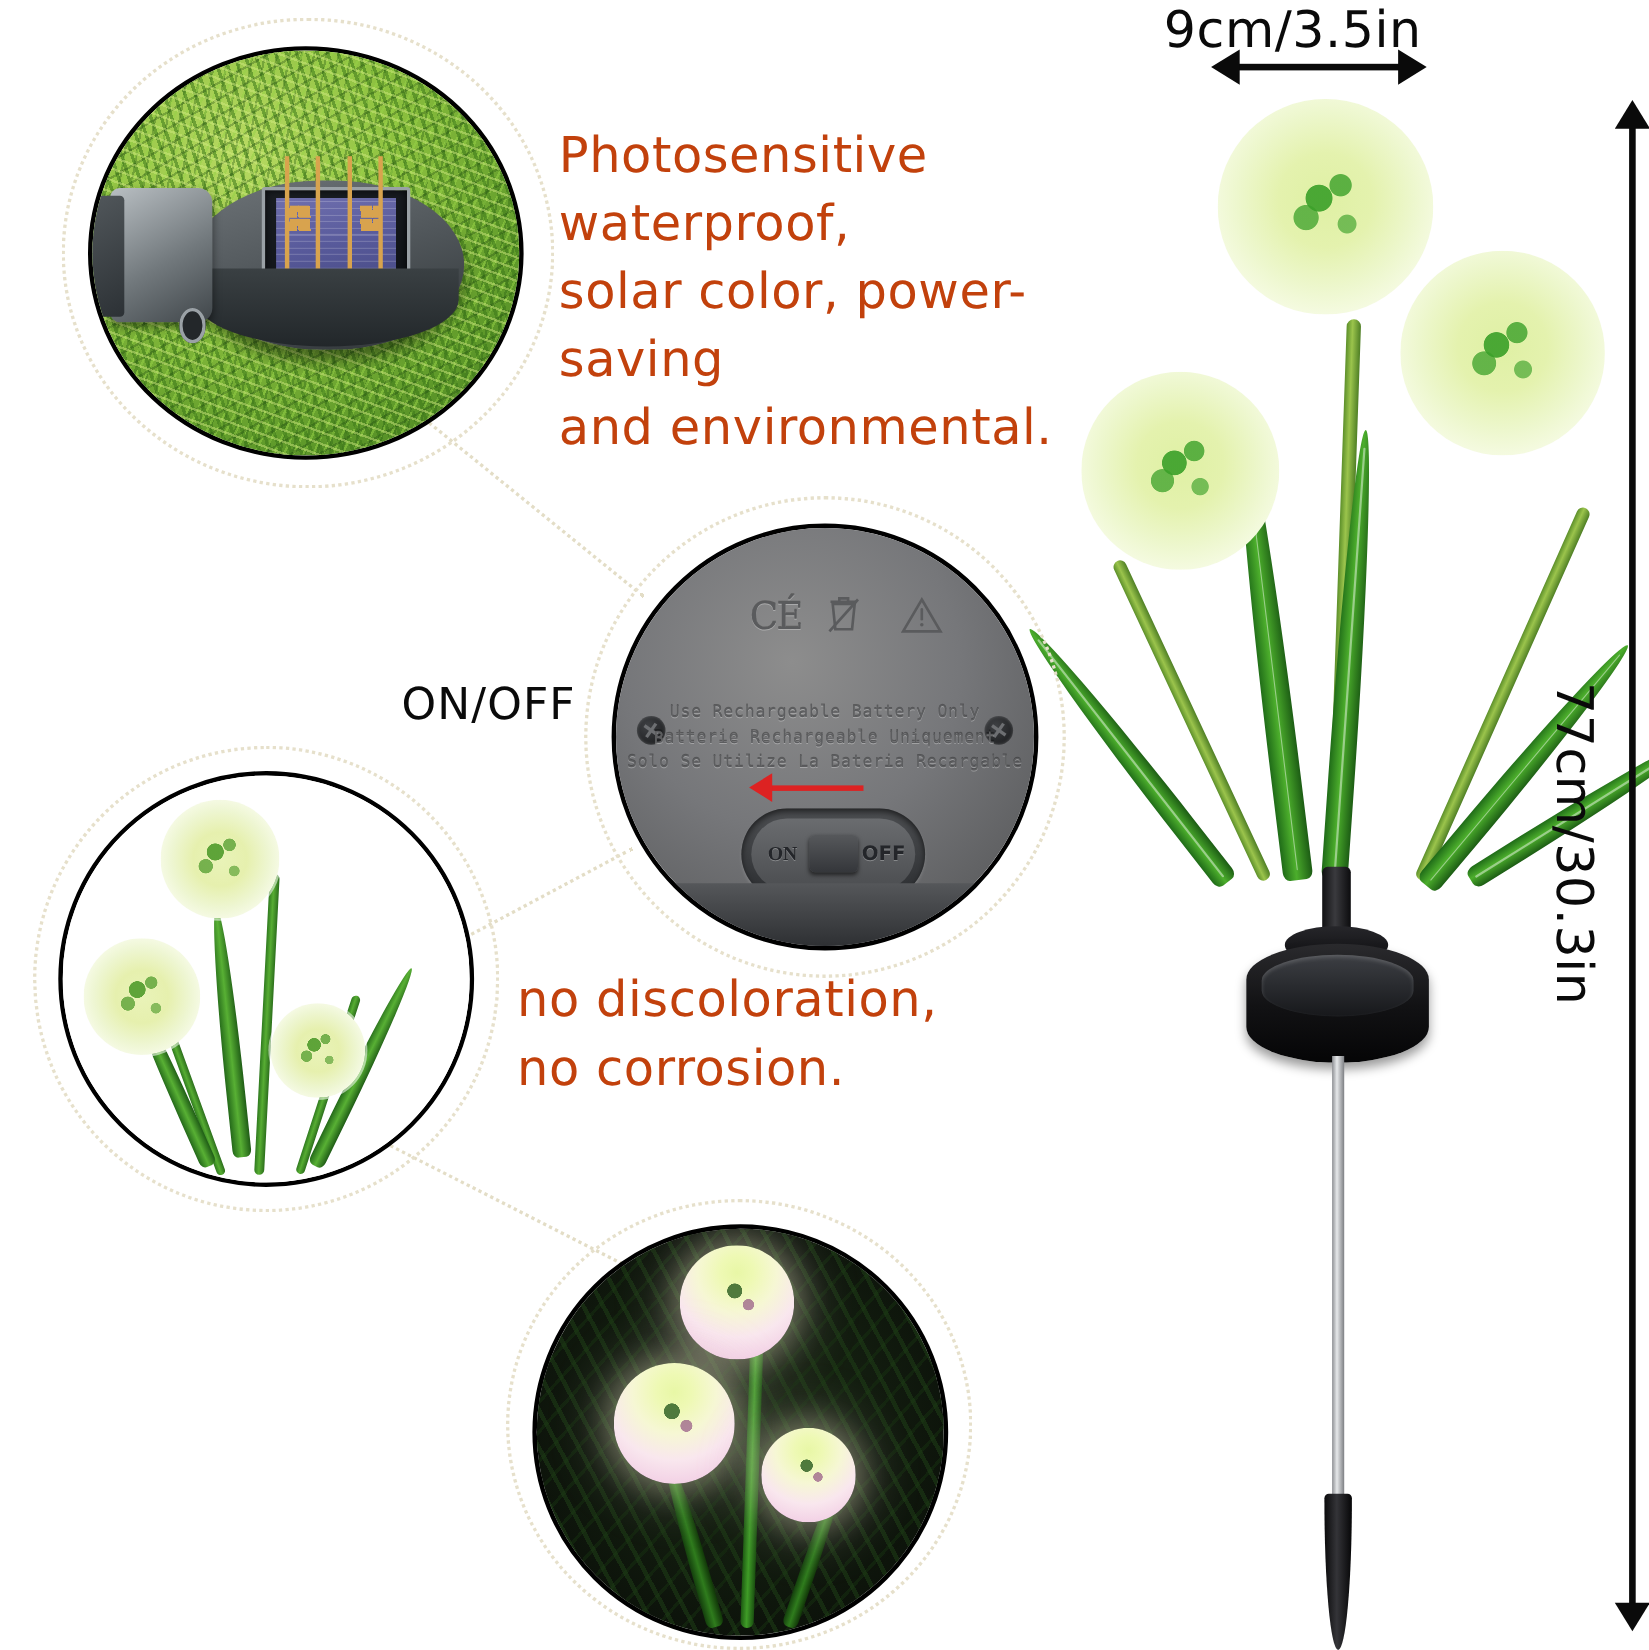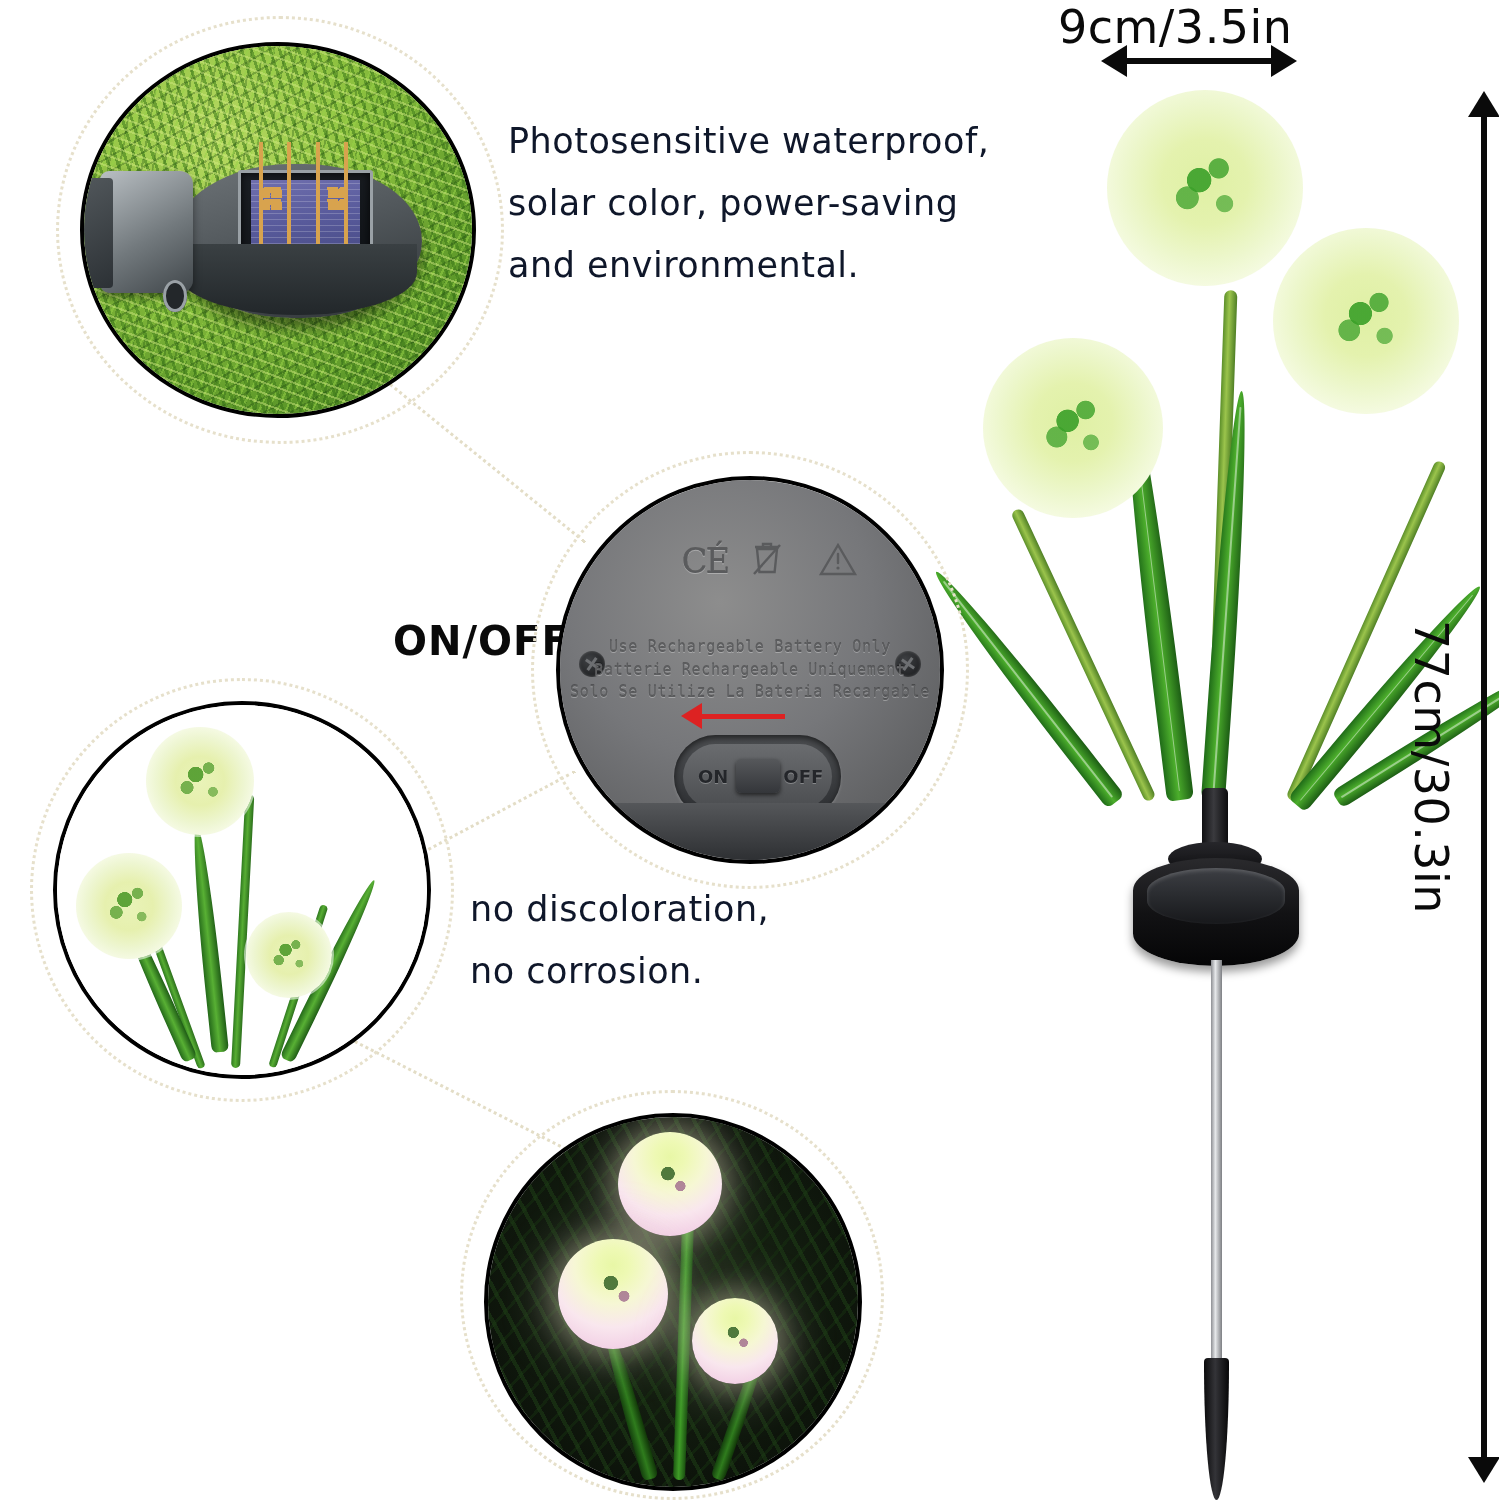--- a/index.html
+++ b/index.html
@@ -273,21 +273,21 @@
     border-left:16px solid transparent;border-right:16px solid transparent;
   }
   .dimline-v:before{top:-25px;border-bottom:26px solid #0a0a0a;}
   .dimline-v:after{bottom:-25px;border-top:26px solid #0a0a0a;}
 
   .dim-label{font-size:46px;color:#0a0a0a;white-space:nowrap;}
   .dim-label-v{
     font-size:46px;color:#0a0a0a;white-space:nowrap;
     transform-origin:0 0;transform:rotate(90deg);
   }
-  .feature-text{font-size:35px;line-height:62px;color:#0f172a;}
+  .feature-text{font-size:45px;line-height:62px;color:#c2410c;}
   .onoff-text{font-size:40px;color:#0a0a0a;letter-spacing:1px;}
 </style>
 </head>
 <body>
 
 <div class="stage">
 
   <div class="conn" style="left:352px;top:352px;width:300px;transform:rotate(39deg);"></div>
   <div class="conn" style="left:575px;top:770px;width:250px;transform:rotate(152deg);"></div>
   <div class="conn" style="left:345px;top:1035px;width:260px;transform:rotate(27deg);"></div>
@@ -342,30 +342,30 @@
     <div class="screw" style="right:5%;top:45%;"></div>
 
     <div class="emb" style="top:41.5%;">Use Rechargeable Battery Only</div>
     <div class="emb" style="top:47.5%;">Batterie Rechargeable Uniquement</div>
     <div class="emb" style="top:53.5%;">Solo Se Utilize La Bateria Recargable</div>
 
     <div class="red-arrow" style="left:37%;top:61.5%;width:84px;"></div>
 
     <div class="switch-well" style="left:30%;top:67%;width:44%;height:22%;">
       <div class="switch-inner">
-        <div class="sw-lab" style="left:10%;">ON</div>
+        <div class="sw-lab" style="left:10%;font-family:Liberation Serif, serif;">ON</div>
         <div class="switch-knob"></div>
         <div class="sw-lab" style="right:6%;">OFF</div>
       </div>
     </div>
 
     <div class="batt-lip"></div>
   </div>
 
-  <div class="abs handwrite onoff-text" style="left:393px;top:618px;font-weight:bold;">ON/OFF</div>
+  <div class="abs handwrite onoff-text" style="left:365px;top:618px;">ON/OFF</div>
 
   <div class="halo" style="left:30px;top:678px;width:424px;height:424px;"></div>
   <div class="callout" style="left:53px;top:701px;width:378px;height:378px;">
     <div class="fl-white-bg"></div>
 
     <div class="stem" style="left:47%;top:24%;width:9px;height:74%;transform:rotate(3deg);"></div>
     <div class="stem" style="left:38%;top:45%;width:8px;height:53%;transform:rotate(-20deg);"></div>
     <div class="stem" style="left:57%;top:52%;width:8px;height:46%;transform:rotate(18deg);"></div>
 
     <div class="leaf" style="left:42%;top:32%;width:17px;height:62%;transform:rotate(-6deg);"></div>

